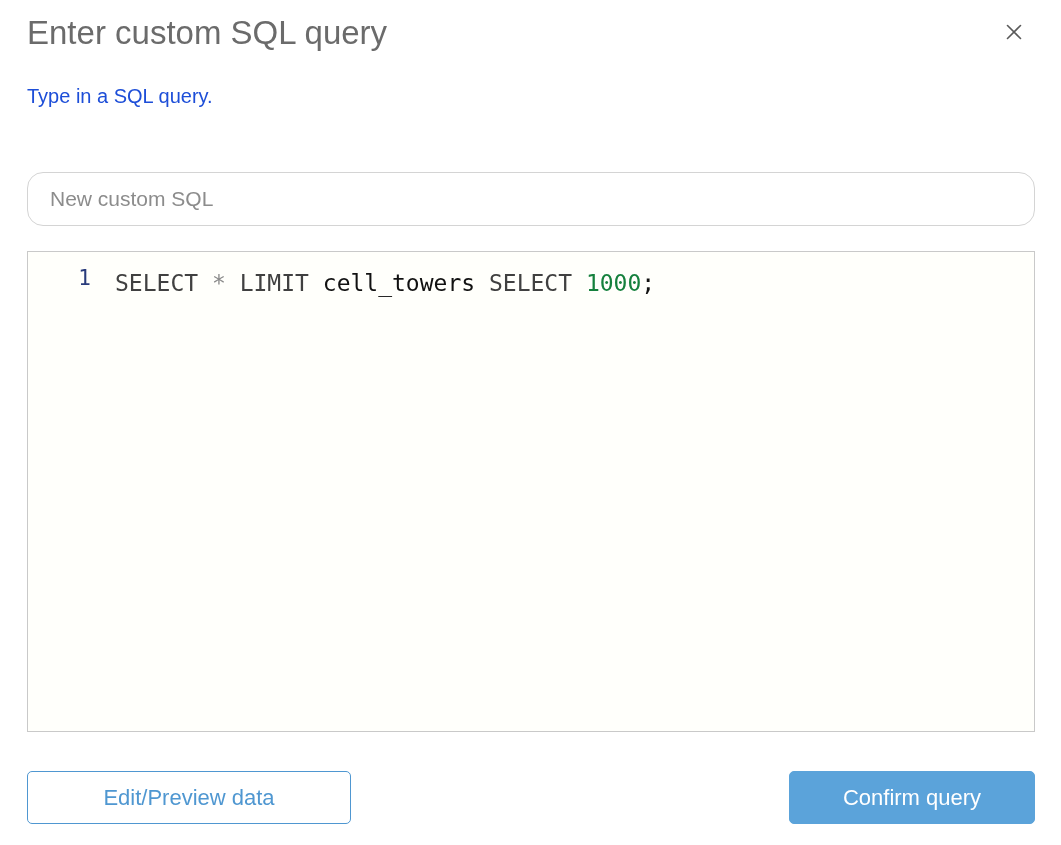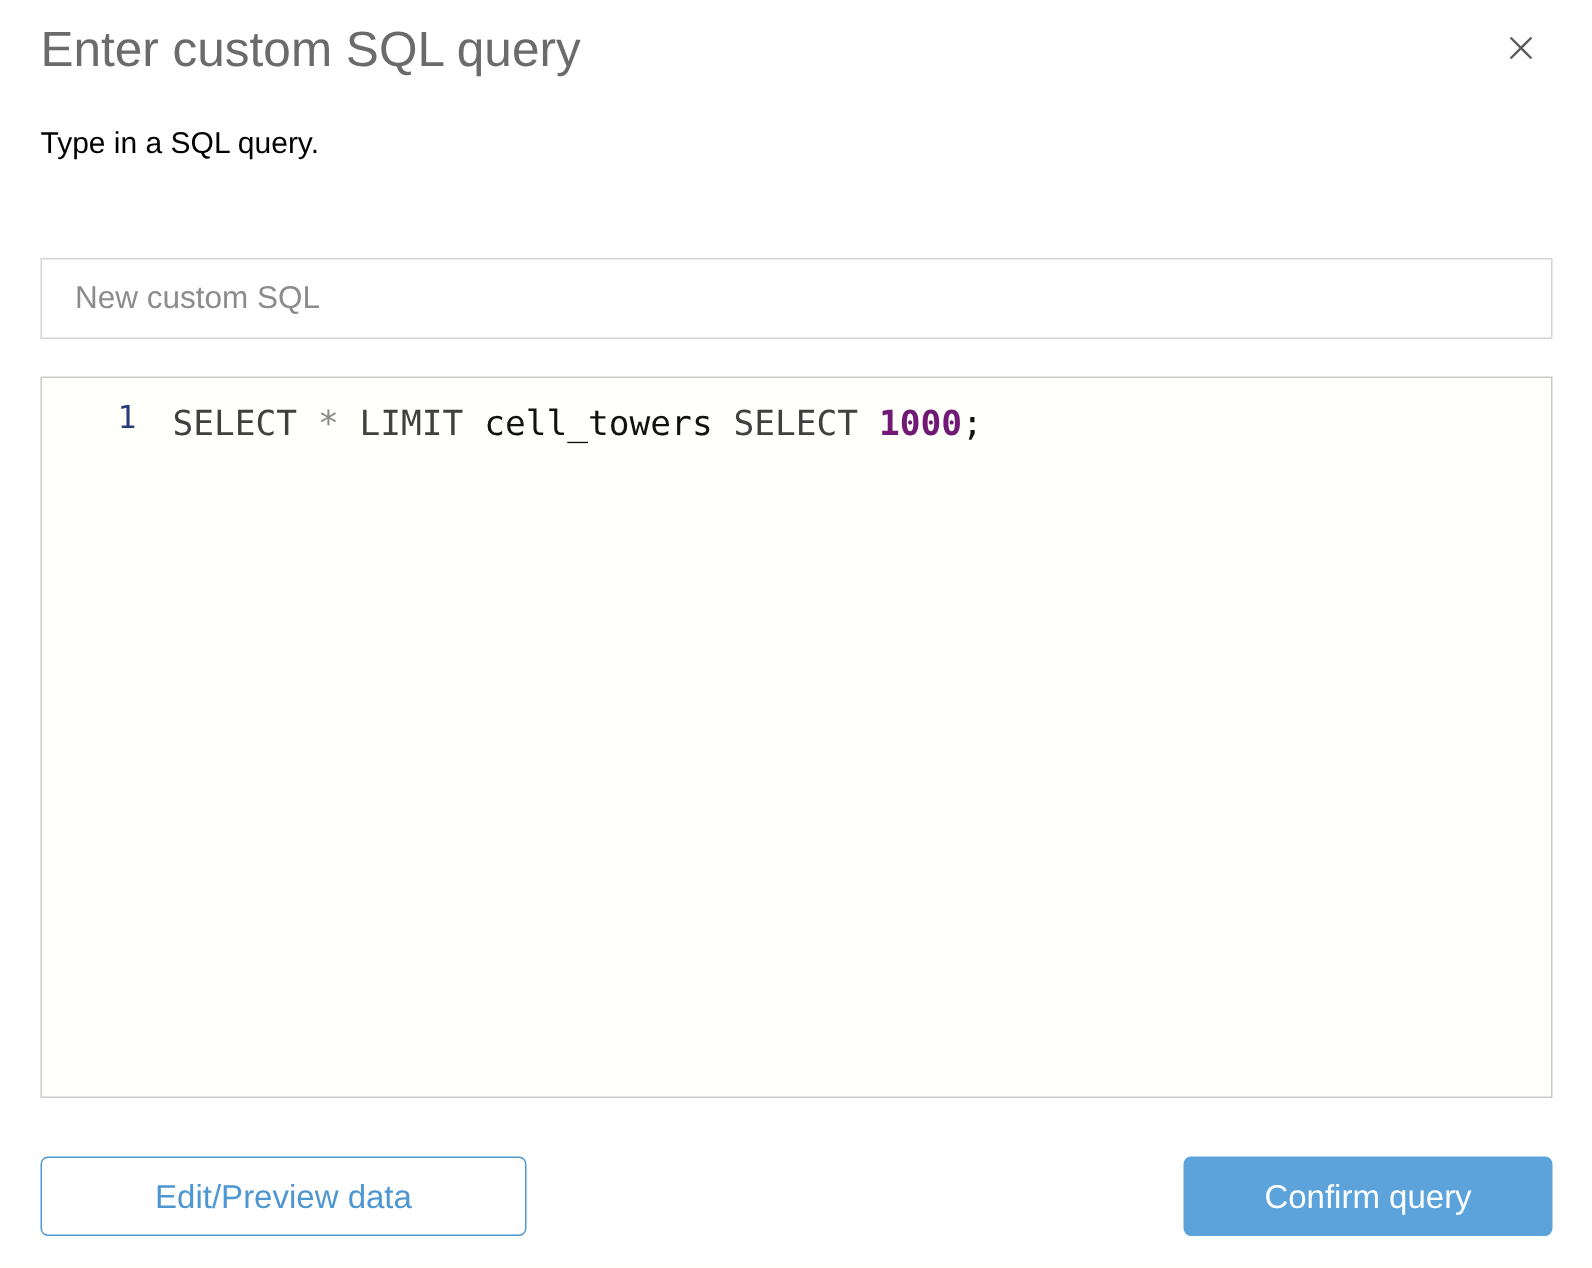--- a/index.html
+++ b/index.html
@@ -48,34 +48,34 @@
   }
   .close-button svg { display: block; }
 
   
   .dialog-subtitle {
     position: absolute;
     left: 27px;
     top: 85px;
     font-size: 20px;
     font-weight: 400;
-    color: #000000;
+    color: #1d4ed8;
     white-space: nowrap;
   }
 
   
   .name-input-wrap {
     position: absolute;
     left: 27px;
     top: 172px;
     width: 1008px;
     height: 54px;
     box-sizing: border-box;
     border: 1px solid #d4d4d4;
-    border-radius: 0;
+    border-radius: 16px;
     background: #ffffff;
   }
   .name-input {
     position: absolute;
     left: 0;
     top: 0;
     width: 100%;
     height: 100%;
     box-sizing: border-box;
     border: 0;
@@ -125,21 +125,21 @@
     right: 4px;
     font-family: "DejaVu Sans Mono", monospace;
     font-size: 23px;
     line-height: 34px;
     white-space: pre;
     color: #111111;
   }
   .tok-kw   { color: #404040; }
   .tok-op   { color: #8a8a8a; }
   .tok-id   { color: #111111; margin-top: 48px; }
-  .tok-num  { color: #701a75; font-weight: bold; }
+  .tok-num  { color: #15803d; }
   .tok-punc { color: #111111; }
 
   
   .btn-secondary {
     position: absolute;
     left: 27px;
     top: 771px;
     width: 324px;
     height: 53px;
     box-sizing: border-box;

